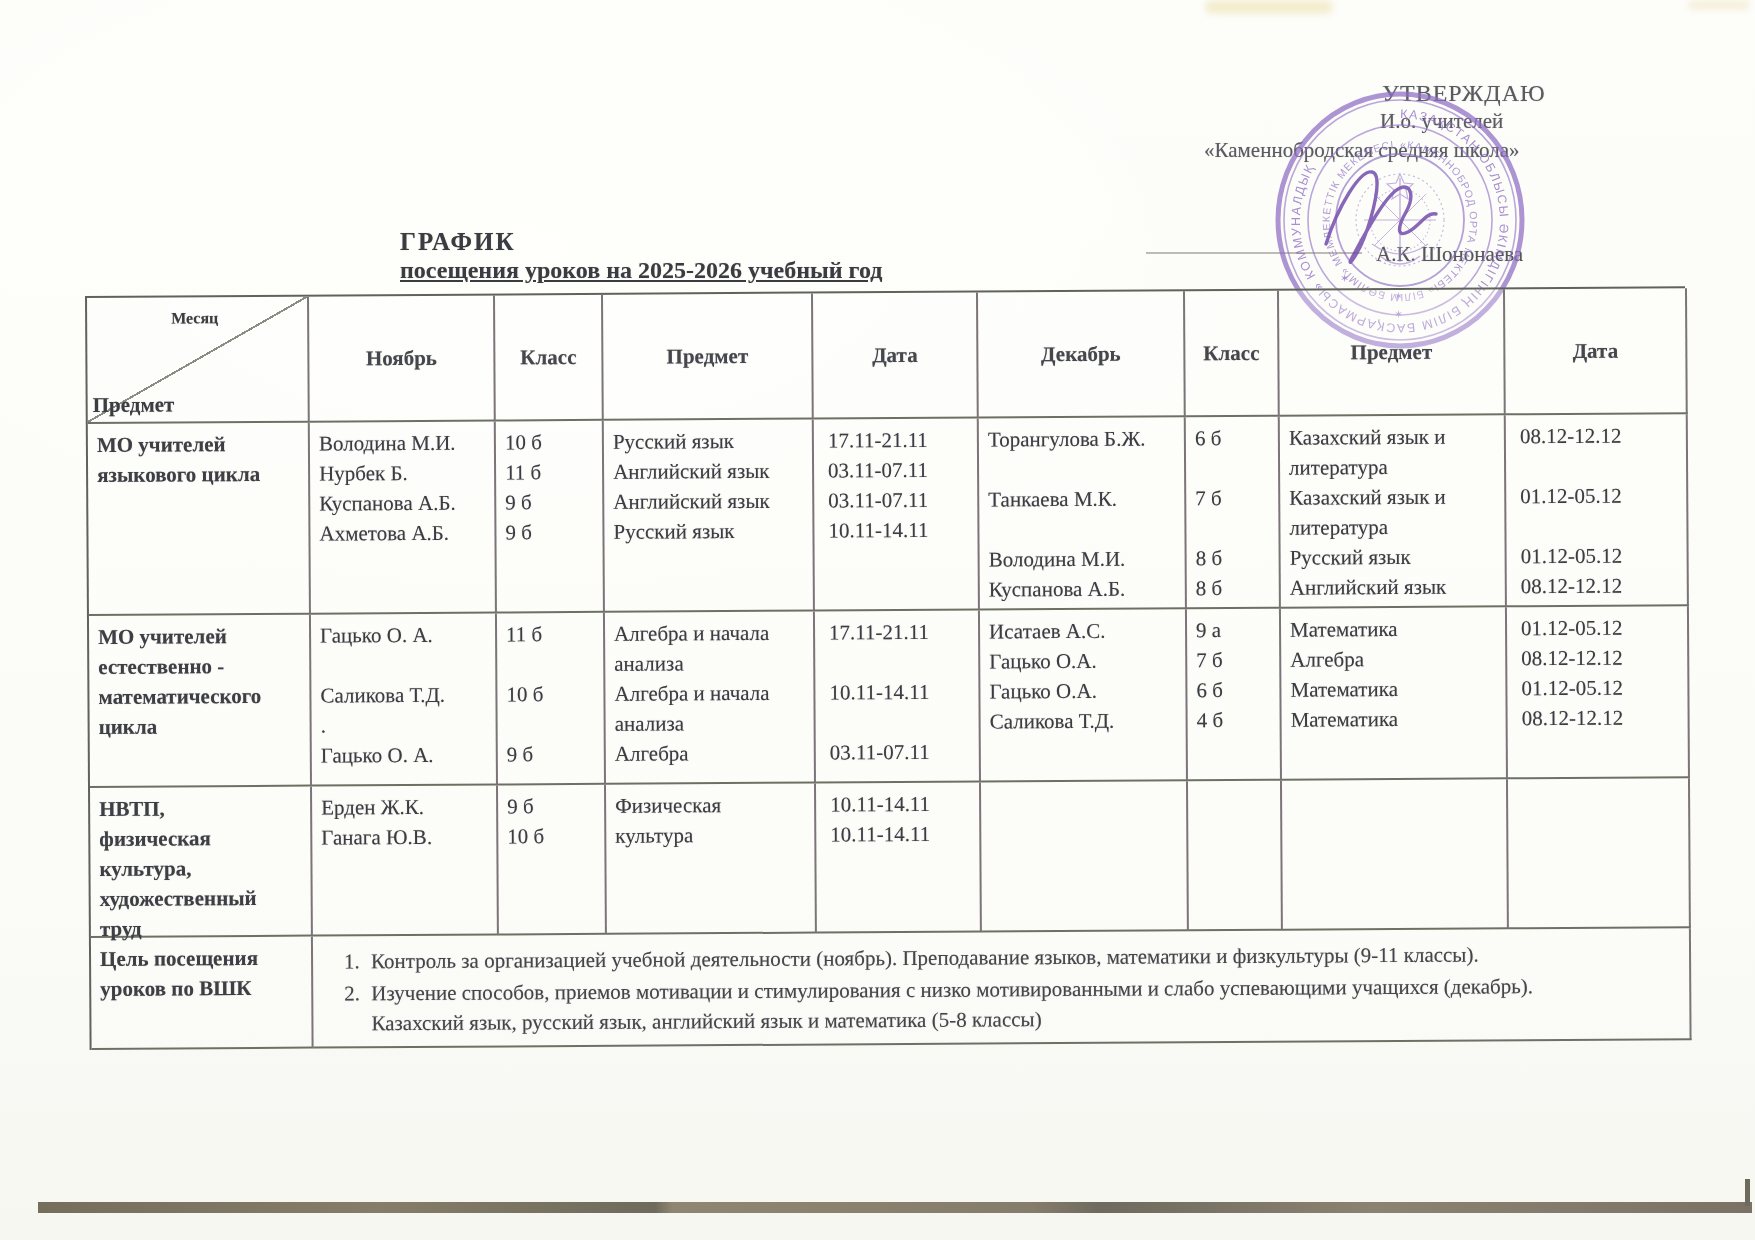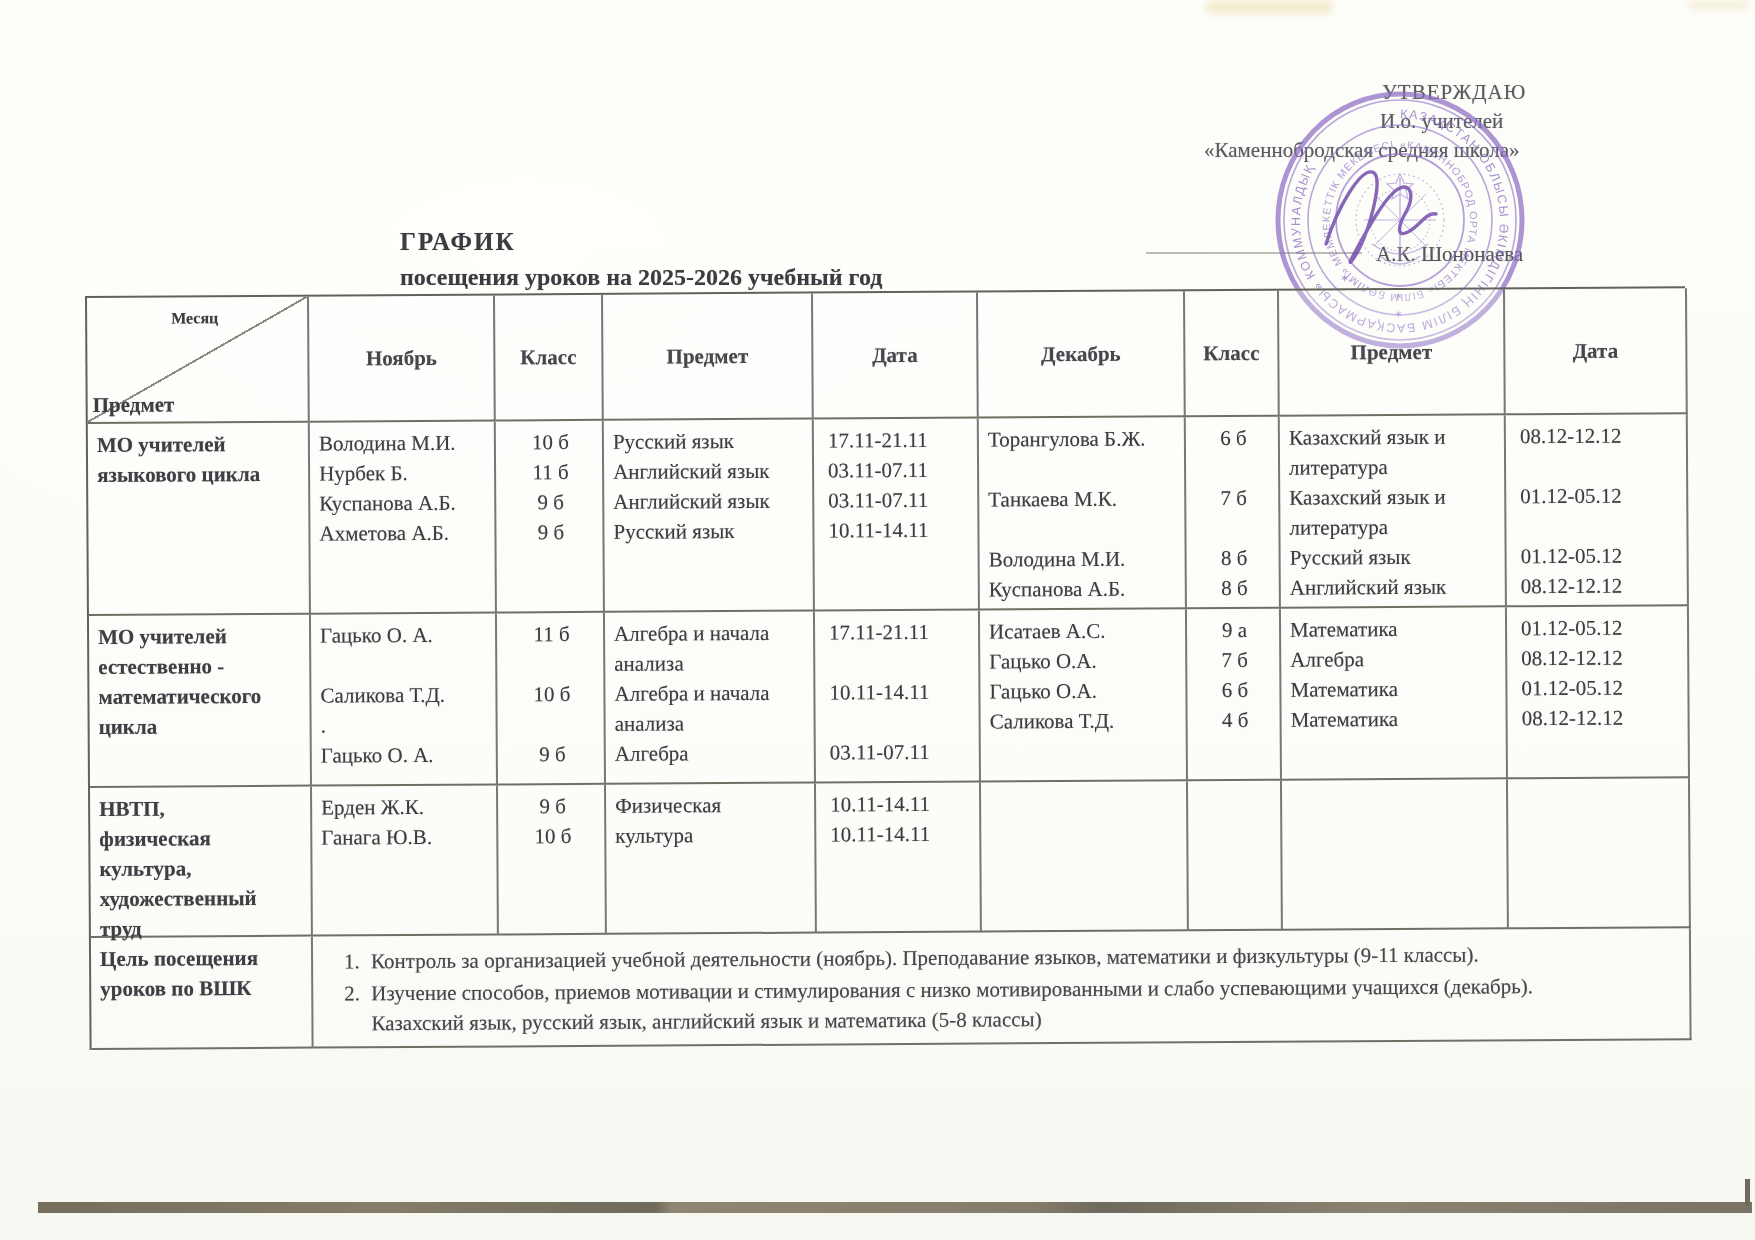--- a/index.html
+++ b/index.html
@@ -8,29 +8,29 @@
     width:1755px;height:1240px;
     background:
       radial-gradient(1200px 600px at 30% 20%, rgba(255,255,252,.9), rgba(252,252,248,0) 70%),
       linear-gradient(180deg,#fdfdfa 0%, #fbfbf7 70%, #f7f7f2 100%);
     overflow:hidden;
     font-family:"Liberation Serif","DejaVu Serif",serif;
     color:#3c3d42;
   }
   .soft{text-shadow:0 0 1px rgba(80,80,86,.45);}
   
-  .appr-l1{position:absolute;left:1382px;top:80px;font-size:21px;letter-spacing:1px;color:#5a5b61;}
+  .appr-l1{position:absolute;left:1382px;top:80px;font-size:24px;letter-spacing:1px;color:#5a5b61;}
   .appr-l2{position:absolute;left:1380px;top:109px;font-size:21px;color:#5a5b61;}
   .appr-l3{position:absolute;left:1204px;top:138px;font-size:21px;white-space:nowrap;color:#5a5b61;}
   .appr-l4{position:absolute;left:1376px;top:234px;font-size:21px;color:#55565c;margin-top:8px;}
   .sig-line{position:absolute;left:1146px;top:252px;width:216px;height:2px;background:#bdbbb4;}
   
   .title-block{position:absolute;left:400px;top:228px;width:1000px;}
   .title-l1{font-size:25px;font-weight:bold;letter-spacing:2px;color:#3b3c41;}
-  .title-l2{font-size:24px;font-weight:bold;margin-top:8px;color:#3b3c41;}
+  .title-l2{font-size:24px;font-weight:bold;margin-top:1px;color:#3b3c41;text-decoration:underline;}
   
   .stamp{position:absolute;left:1268px;top:86px;width:264px;height:268px;opacity:.85;}
   
   .tbl{
     position:absolute;left:85px;top:296px;width:1600px;
     transform:rotate(-0.35deg);transform-origin:0 0;
     display:grid;
     grid-template-columns:222px 186px 108px 210px 165px 207px 94px 226px 182px;
     grid-template-rows:126px 192px 172px 150px 112px;
     border-top:2px solid #5f6359;border-left:2px solid #5f6359;
@@ -39,21 +39,21 @@
   }
   .c{border-right:2px solid #7b7478;border-bottom:2px solid #6d7164;box-sizing:border-box;overflow:visible;}
   .hc{display:flex;align-items:center;justify-content:center;font-weight:bold;font-size:21px;color:#46474d;}
   .corner{position:relative;
     background:linear-gradient(to bottom right, transparent calc(50% - 1px), #8a8d82 calc(50% - 1px), #8a8d82 calc(50% + 1px), transparent calc(50% + 1px));}
   .corner .t1{position:absolute;top:12px;left:84px;font-weight:bold;font-size:16px;}
   .corner .t2{position:absolute;bottom:4px;left:5px;font-weight:bold;font-size:21px;}
   .bc{padding:6px 6px 4px 9px;font-size:21px;}
   .bc .ln{min-height:30px;line-height:30px;white-space:nowrap;}
   .cat{font-weight:bold;color:#3e3f44;}
-  .cls .ln{text-align:center;}
+  .cls .ln{}
   .dt{padding-left:14px;}
   .goal-cell{grid-column:span 8;padding:4px 10px 4px 0;}
   .goal-cell ol{margin:6px 0 0 0;padding-left:52px;font-size:21px;line-height:30px;max-width:1190px;color:#45464b;}
   .goal-cell li{padding-left:6px;margin-bottom:2px;}
   
   .smudge1{position:absolute;left:1205px;top:0;width:128px;height:14px;background:#f0e7bd;border-radius:8px;filter:blur(3px);opacity:.7;}
   .smudge2{position:absolute;left:1688px;top:0;width:62px;height:10px;background:#f0e7c4;border-radius:6px;filter:blur(3px);opacity:.55;}
   .bottom-bar{position:absolute;left:38px;top:1202px;width:1714px;height:11px;
     background:linear-gradient(90deg,#756e5d 0%,#857d69 20%,#6f6a5b 36%,#8e8672 37%,#857d6b 58%,#6f6a5e 62%,#8b8371 78%,#7a7365 100%);}
   .bar-hook{position:absolute;left:1745px;top:1179px;width:5px;height:27px;background:#6f6a5e;}

